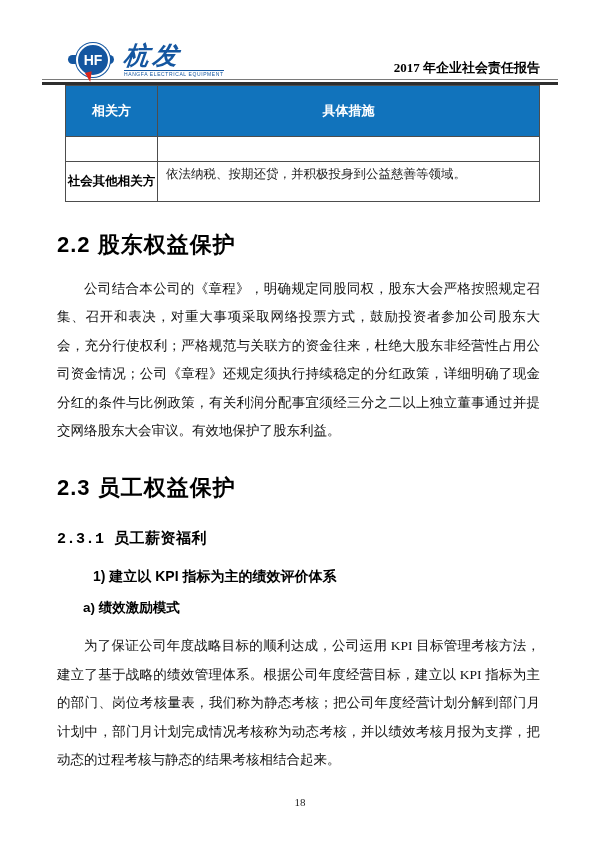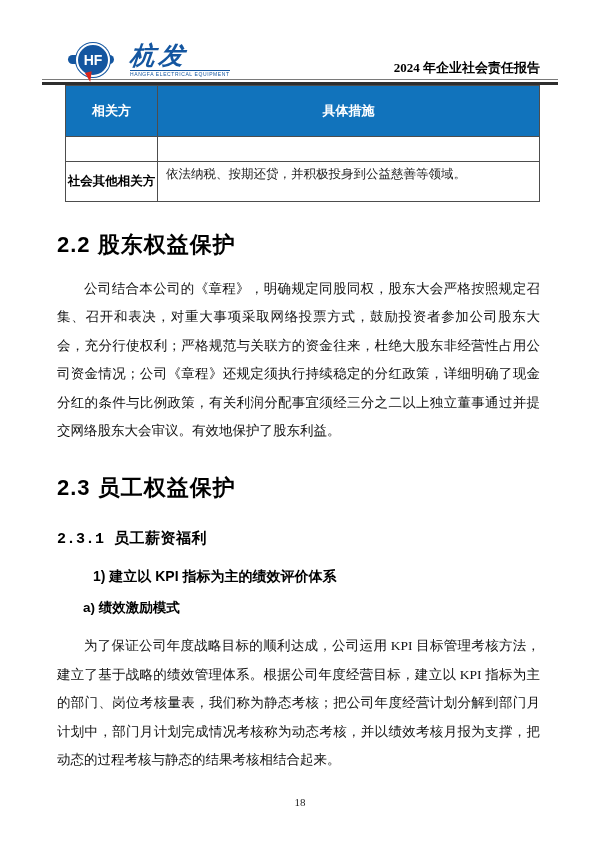--- a/index.html
+++ b/index.html
@@ -9,21 +9,21 @@
     margin:0 auto;
     background:#ffffff;
     box-sizing:border-box;
     padding:34px 60px 0 57px;
     font-family:"Liberation Serif","DejaVu Serif",serif;
     color:#1a1a1a;
     overflow:hidden;
   }
   
   .doc-header{display:flex;justify-content:space-between;align-items:flex-end;height:44px;}
-  .logo{display:flex;align-items:center;gap:21px;margin-left:16px;}
+  .logo{display:flex;align-items:center;gap:15px;margin-left:16px;}
   .logo-mark{position:relative;width:36px;height:36px;flex:0 0 auto;}
   .logo-wing{position:absolute;top:13px;left:-5px;width:46px;height:9px;border-radius:5px;background:#1456a0;}
   .logo-circle{
     position:absolute;top:1px;left:3px;width:30px;height:30px;border-radius:50%;
     background:#1456a0;border:2px solid #ffffff;box-shadow:0 0 0 1px #1456a0;
     display:flex;align-items:center;justify-content:center;
   }
   .logo-monogram{color:#ffffff;font-family:"Liberation Sans",sans-serif;font-weight:bold;font-size:14px;letter-spacing:0;}
   .logo-spark{
     position:absolute;left:13px;bottom:-4px;width:0;height:0;
@@ -110,21 +110,21 @@
         <div class="logo-circle">
           <span class="logo-monogram">HF</span>
         </div>
         <div class="logo-spark"></div>
       </div>
       <div class="logo-textcol">
         <span class="logo-brand">杭发</span>
         <span class="logo-caption">HANGFA ELECTRICAL EQUIPMENT</span>
       </div>
     </div>
-    <div class="report-title">2024 年企业社会责任报告</div>
+    <div class="report-title">2017 年企业社会责任报告</div>
   </div>
   <div class="header-rule"></div>
 
   <table class="stk">
     <thead>
       <tr>
         <th class="col-party">相关方</th>
         <th>具体措施</th>
       </tr>
     </thead>

